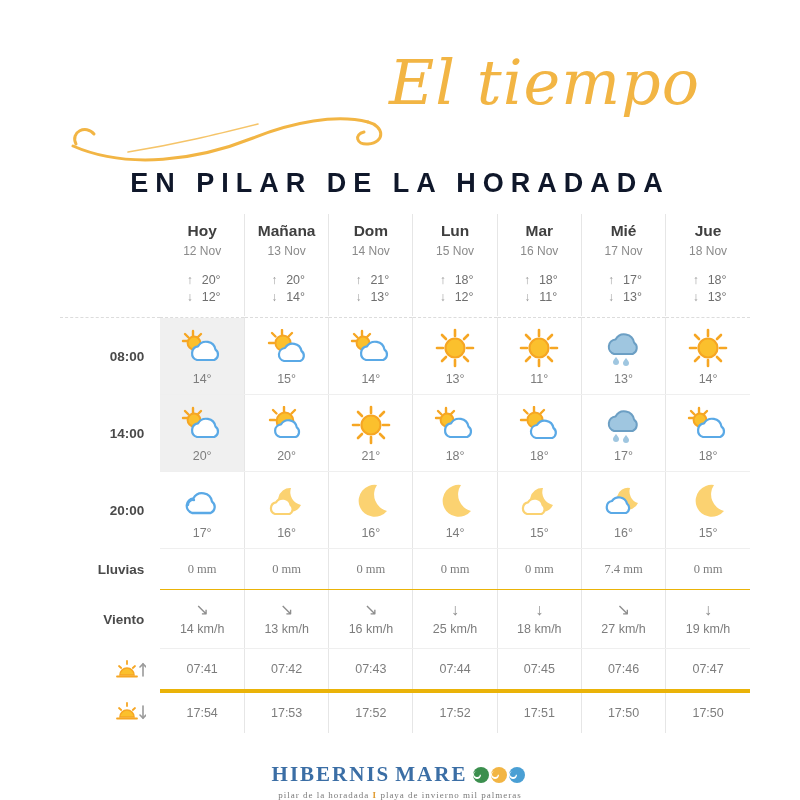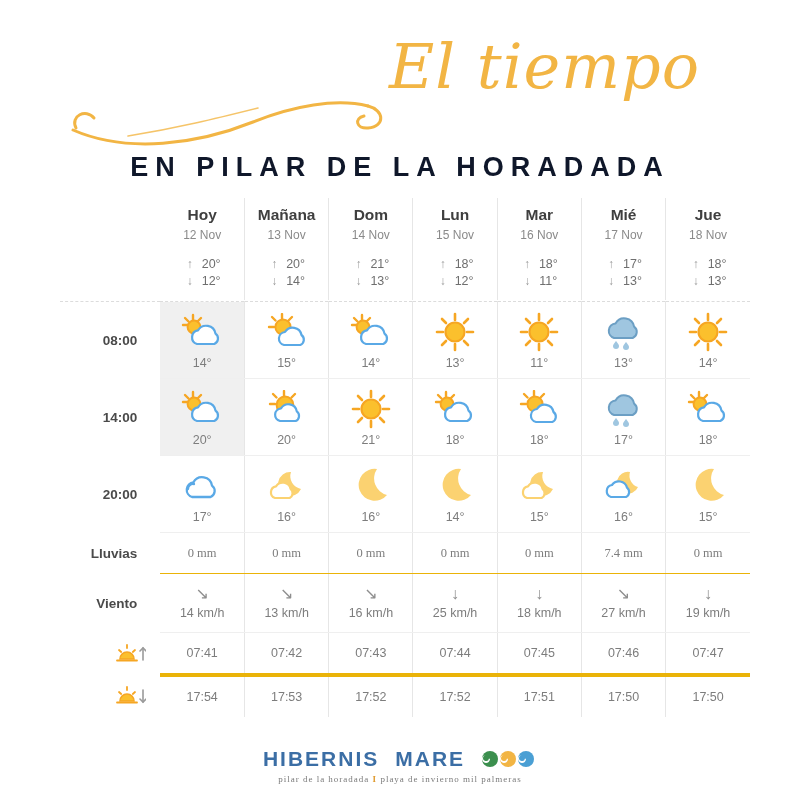--- a/index.html
+++ b/index.html
@@ -6,21 +6,21 @@
   body{
     width:800px;height:800px;
     background:#ffffff;
     font-family:"Liberation Sans", sans-serif;
     color:#5a5a5a;
     overflow:hidden;
   }
   .page{position:relative;width:800px;height:800px;}
 
   
-  .header{position:relative;height:195px;}
+  .header{position:relative;height:195px;margin-top:16px;}
   .title-script{
     position:absolute;
     right:100px;top:30px;
     font-family:"DejaVu Serif", serif;
     font-style:italic;
     font-size:62px;
     color:#f2b544;
     letter-spacing:1px;
     font-weight:normal;
   }
@@ -59,21 +59,21 @@
     text-align:center;
     vertical-align:middle;
     font-size:12.5px;
     color:#7d7d7d;
   }
   .rowlabel{
     font-weight:bold;
     color:#4a4a4a;
     font-size:13.5px;
     text-align:right;
-    padding-right:23px;
+    padding-right:16px;
   }
   .daycell{
     border-left:1px solid #e6e6e6;
   }
   .daycell.first{border-left:none;}
 
   .dayname{
     font-weight:bold;
     color:#3f3f3f;
     font-size:15.5px;
@@ -136,22 +136,22 @@
   }
 
   
   .footer{
     position:absolute;left:0;right:0;bottom:16px;
     text-align:center;
   }
   .brand{
     font-size:21px;letter-spacing:2px;
     color:#3b6ea5;font-weight:bold;
-    font-family:Liberation Sans, sans-serif;
-    display:inline-flex;align-items:center;gap:16px;
+    font-family:Liberation Serif, serif;
+    display:inline-flex;align-items:center;gap:5px;
   }
   .brand .hib{color:#3b6ea5;}
   .tag{
     margin-top:3px;
     font-size:9px;letter-spacing:1px;color:#7a7a7a;font-family:Liberation Serif, serif;
   }
   .tag .sep{color:#e09a2e;font-weight:bold;}
 </style>
 </head>
 <body>

